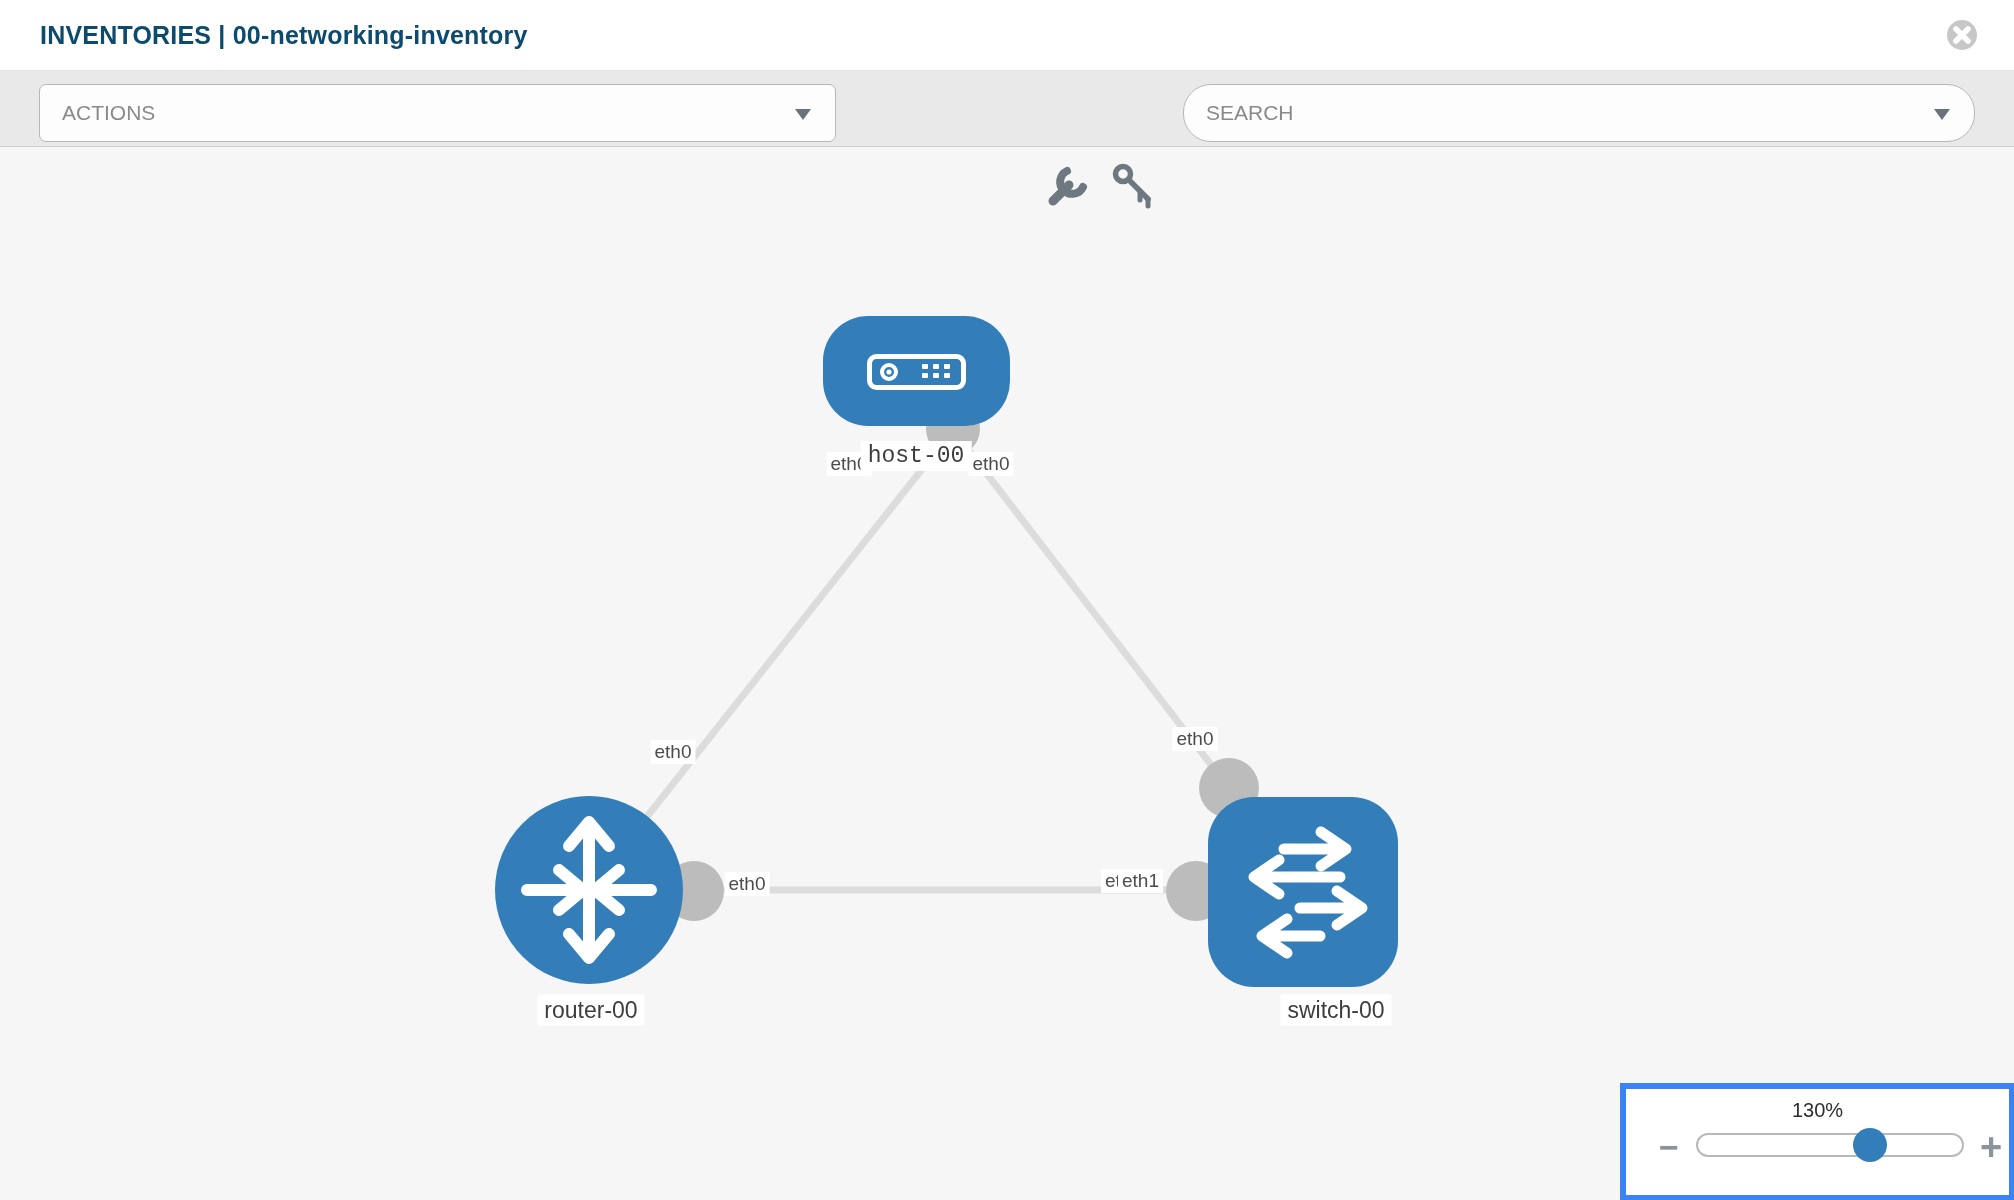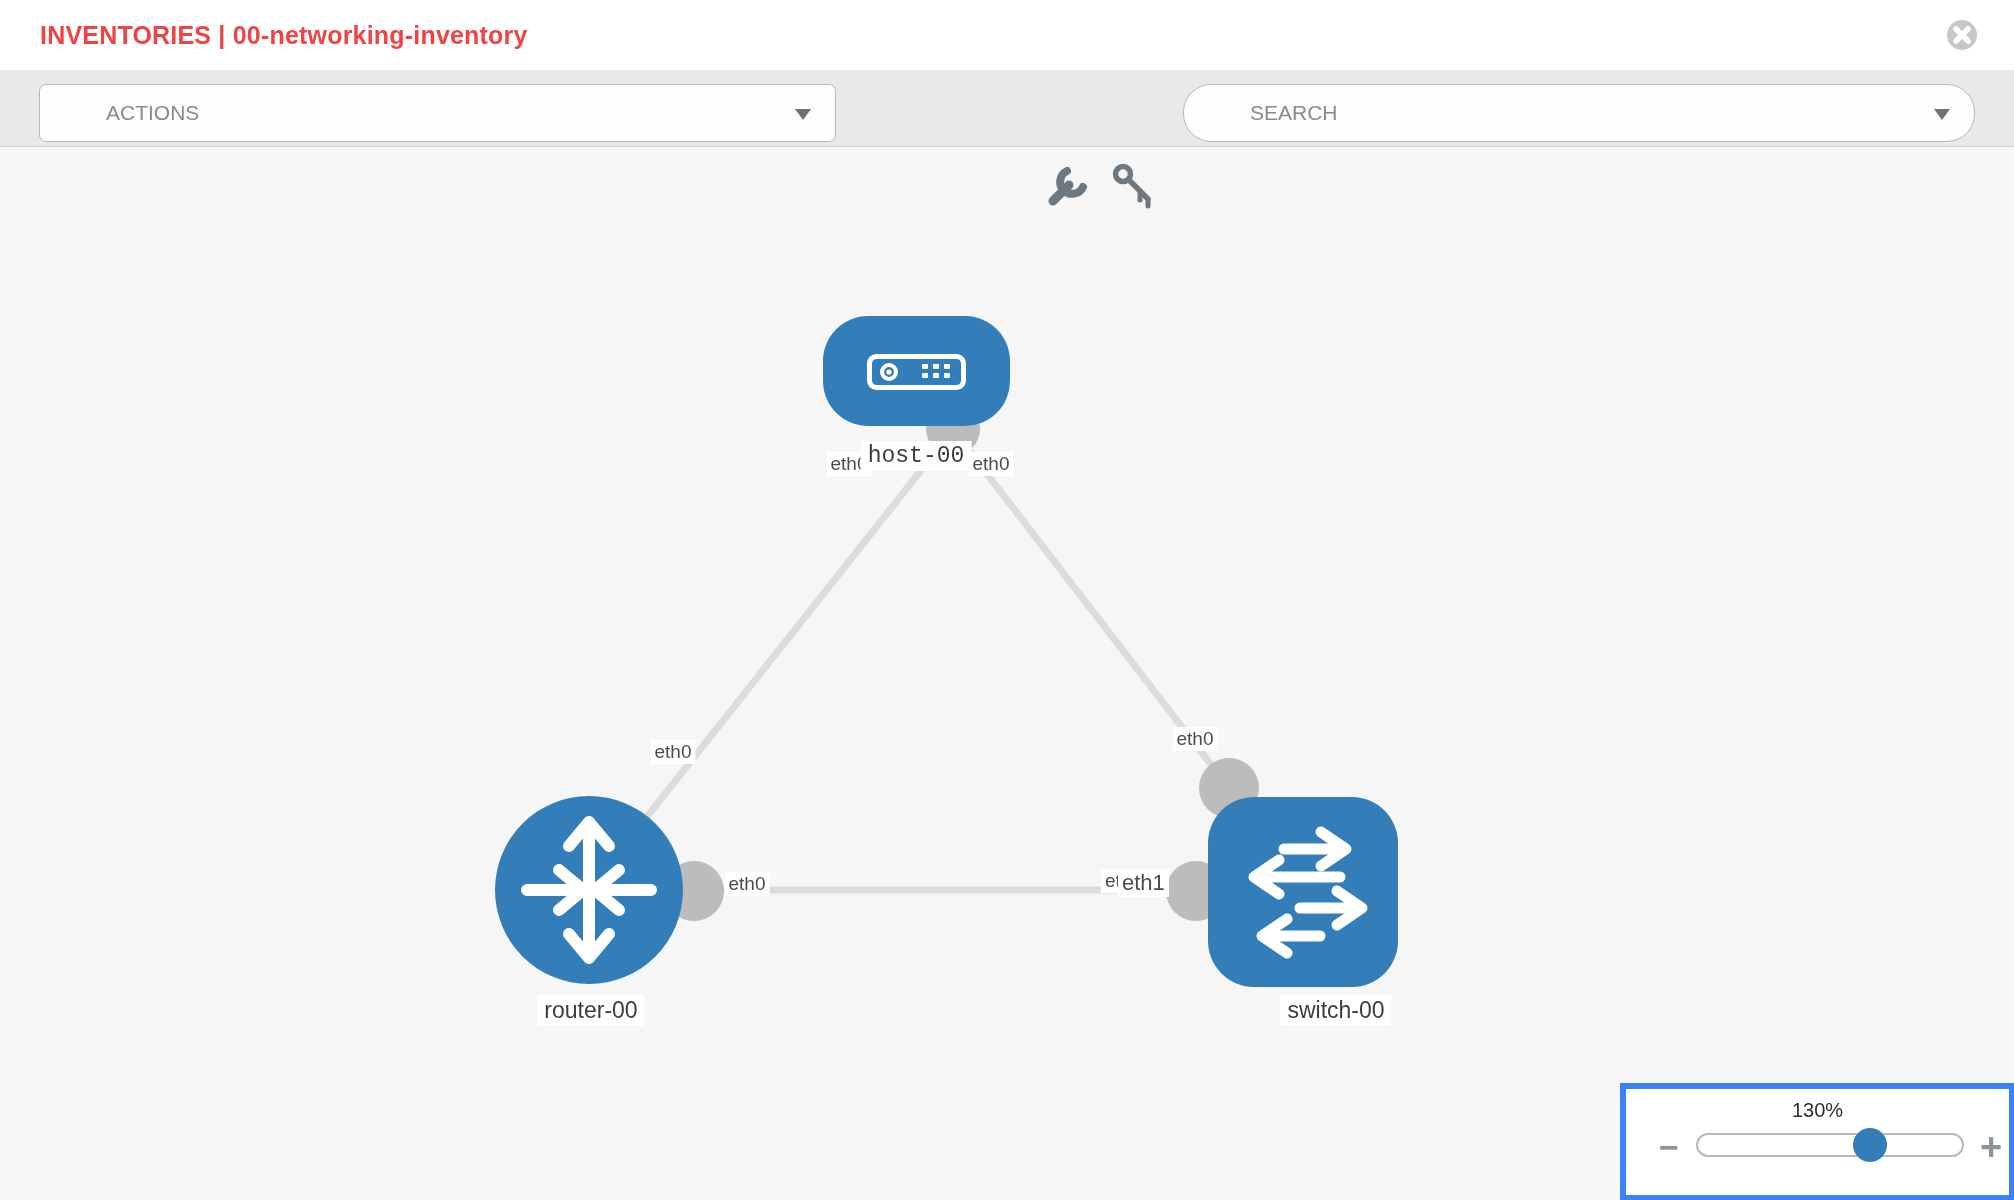--- a/index.html
+++ b/index.html
@@ -4,31 +4,31 @@
 <style>
   * { margin:0; padding:0; box-sizing:border-box; }
   html,body { width:2014px; height:1200px; overflow:hidden; background:#f6f6f6;
               font-family:"Liberation Sans", sans-serif; }
   .app { position:relative; width:2014px; height:1200px; }
 
   
   .header { position:absolute; left:0; top:0; width:2014px; height:71px;
             background:#ffffff; border-bottom:1px solid #e4e4e4; z-index:5; }
   .header-title { position:absolute; left:40px; top:0; height:70px; line-height:70px;
-                  font-size:25px; font-weight:700; color:#ef4444; letter-spacing:.2px; }
+                  font-size:25px; font-weight:700; color:#0c4a6e; letter-spacing:.2px; }
   .close-btn { position:absolute; right:36px; top:19px; width:32px; height:32px;
                cursor:pointer; }
 
   
   .toolbar { position:absolute; left:0; top:71px; width:2014px; height:76px;
              background:#e9e9e9; border-bottom:1px solid #cfcfcf; z-index:5; }
   .select-box { position:absolute; top:13px; height:58px; background:#fdfdfd;
                 border:1px solid #b7b7b7; border-radius:7px; cursor:pointer; }
   .select-box .sel-text { position:absolute; left:22px; top:0; height:56px; line-height:56px;
-                          font-size:21px; color:#8a8a8a;margin-left:44px; }
+                          font-size:21px; color:#8a8a8a; }
   .caret { position:absolute; right:24px; top:24px; width:0; height:0;
            border-left:8px solid transparent; border-right:8px solid transparent;
            border-top:11px solid #6a737b; }
   .actions-box { left:39px; width:797px; }
   .search-box  { left:1183px; width:792px;border-radius:28px; }
   .tool-icon { position:absolute; top:90px; width:48px; height:48px; cursor:pointer; }
   .wrench-pos { left:1043px; } .key-pos { left:1110px; }
 
   
   .canvas-bg { position:absolute; left:0; top:147px; width:2014px; height:1053px;
@@ -36,21 +36,21 @@
   .topo-svg { position:absolute; left:0; top:0; width:2014px; height:1200px; z-index:1; }
 
   
   .iface-label, .node-label { position:absolute; z-index:3; background:#ffffff;
        white-space:nowrap; transform:translate(-50%,-50%); }
   .iface-label { font-size:19px; color:#4c4c4c; padding:1px 4px; }
   .node-label  { font-size:23px; color:#3d3d3d; padding:2px 7px; }
   .overlap-wrap { position:absolute; left:1101px; top:869px; z-index:3; width:70px; height:26px; }
   .overlap-wrap .back  { position:absolute; left:0;  top:0; background:#fff; font-size:19px;
                          color:#4c4c4c; padding:1px 4px; }
-  .overlap-wrap .front { position:absolute; left:17px; top:0; background:#fff; font-size:22px;
+  .overlap-wrap .front { position:absolute; left:17px; top:0; background:#fff; font-size:19px;
                          color:#4c4c4c; padding:1px 4px; }
 
   
   .zoom-panel { position:absolute; left:1620px; top:1083px; width:395px; height:118px;
                 background:#ffffff; border:6px solid #3b82f6; z-index:6; }
   .zoom-level { position:absolute; left:0; top:10px; width:100%; text-align:center;
                 font-size:20px; color:#2e2e2e; }
   .zoom-minus { position:absolute; left:28px; top:38px; width:30px; height:40px;
                 font-size:34px; font-weight:700; color:#8b949c; line-height:40px;
                 text-align:center; cursor:pointer; }

